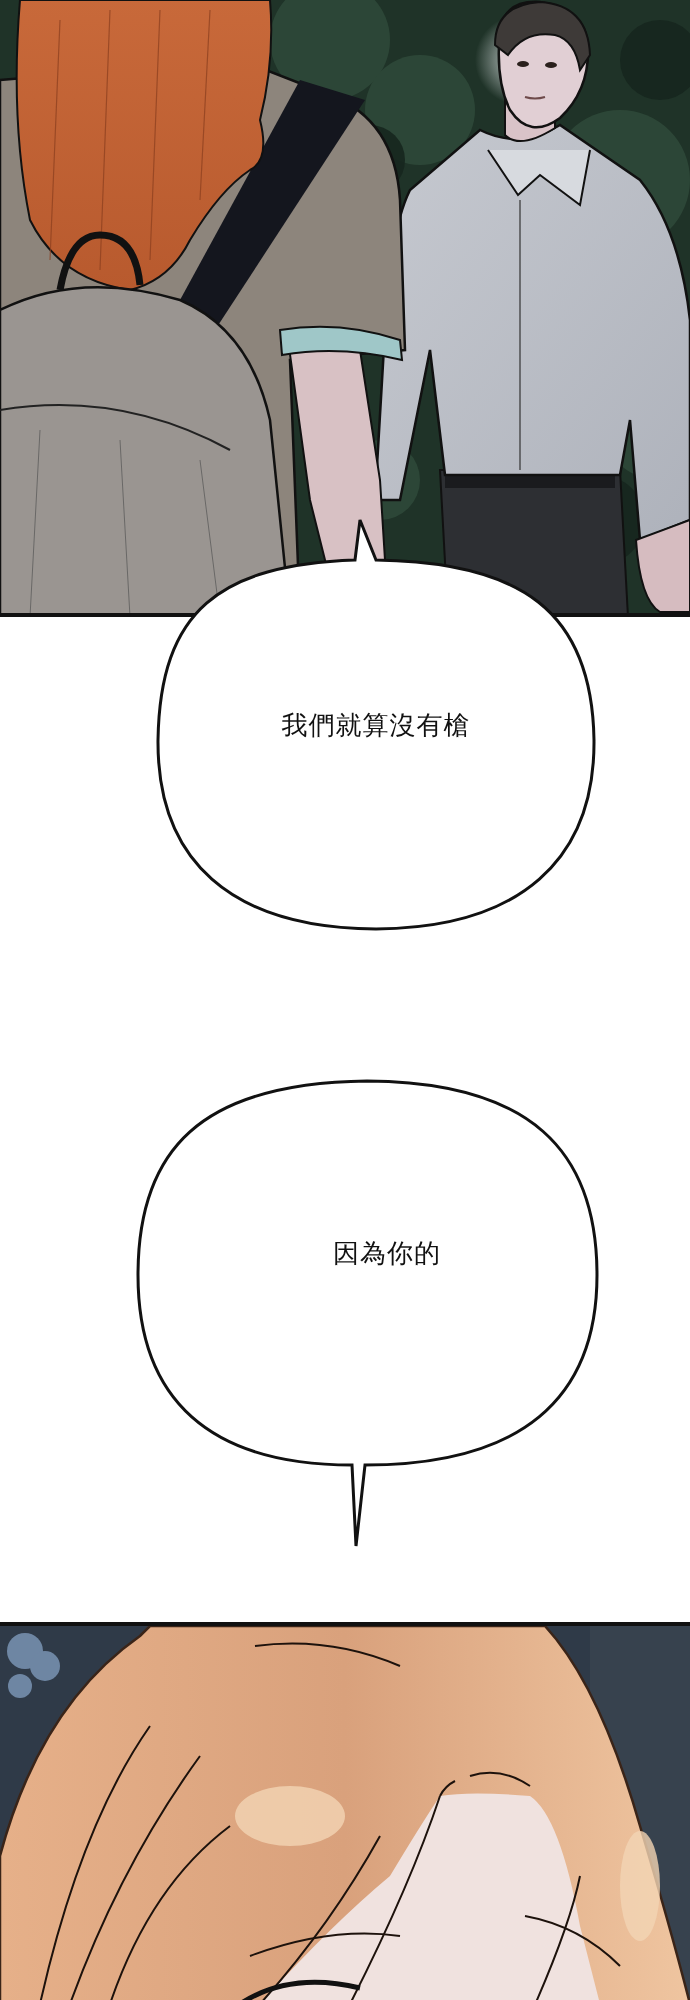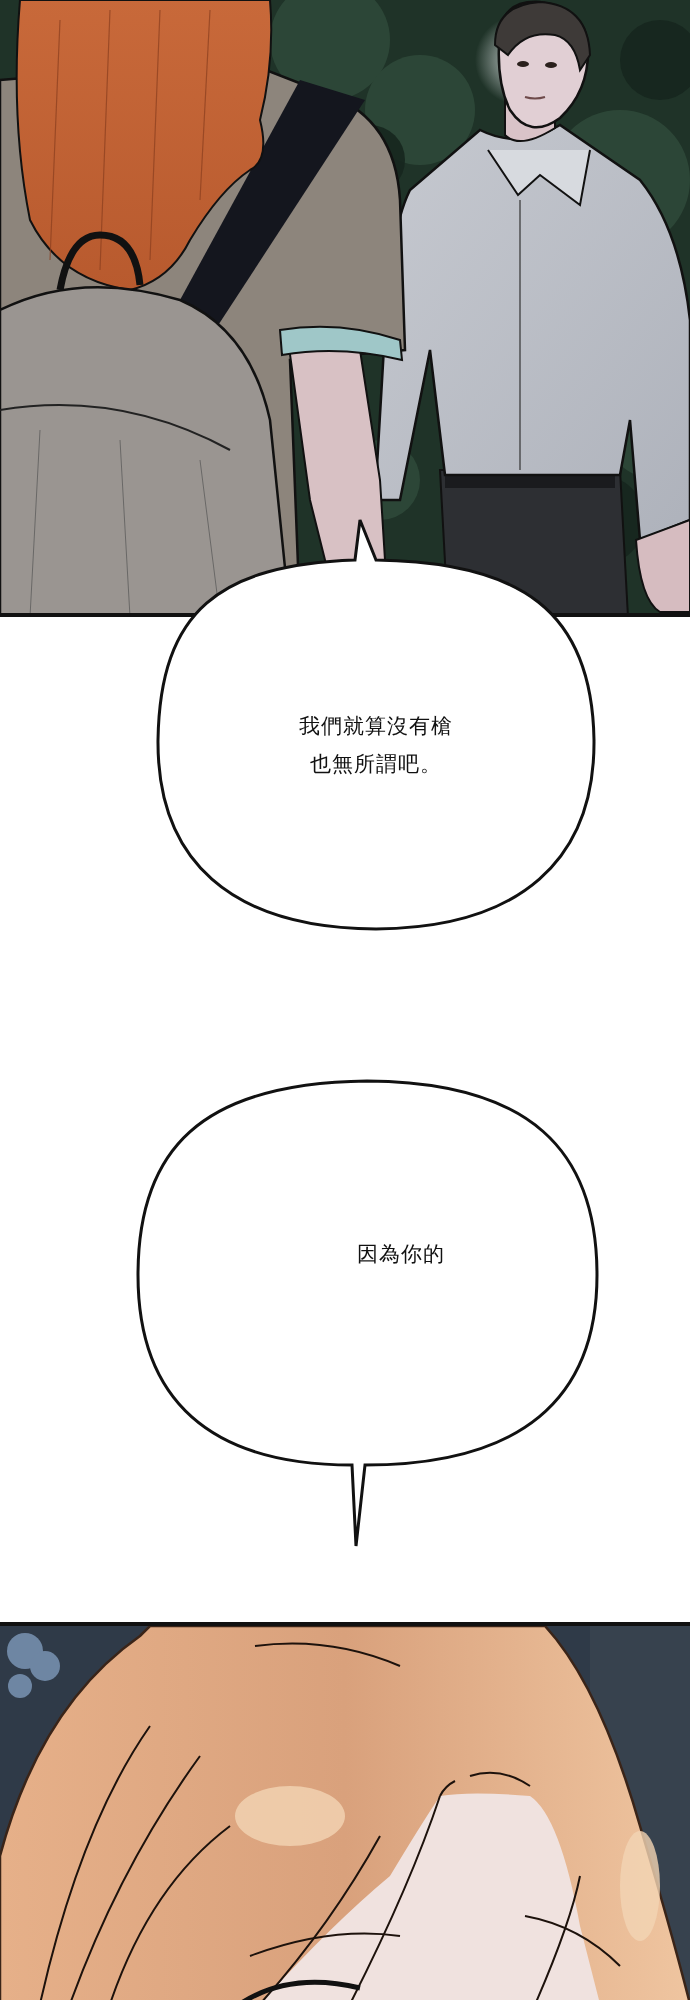--- a/index.html
+++ b/index.html
@@ -11,29 +11,29 @@
     .panel-2 { top: 1622px; height: 378px; border-top: 4px solid #111; }
 
     .panel svg { position: absolute; left: 0; top: 0; }
 
     .bubble-svg { position: absolute; left: 0; top: 0; pointer-events: none; }
 
     .bubble-text {
       position: absolute;
       text-align: center;
       color: #111;
-      font-size: 21px;
+      font-size: 26px;
       line-height: 38px;
       letter-spacing: 1px;
       font-family: Liberation Serif, serif;
     }
     .bubble-text .line { display: block; white-space: nowrap; }
 
     .bt-1 { left: 157px; width: 438px; top: 707px; }
-    .bt-2 { left: 137px; width: 528px; top: 1235px; }
+    .bt-2 { left: 123px; width: 528px; top: 1235px; }
   </style>
 </head>
 <body>
 
 <div class="panel panel-1">
   <svg width="690" height="617" viewBox="0 0 690 617">
     <defs>
       <radialGradient id="glow" cx="0.5" cy="0.5" r="0.5">
         <stop offset="0" stop-color="#e9eef0" stop-opacity="0.9"></stop>
         <stop offset="1" stop-color="#e9eef0" stop-opacity="0"></stop>
@@ -174,18 +174,17 @@
   <path d="M367 1081
            C 200 1083 138 1150 138 1275
            C 138 1400 210 1465 352 1465
            L 356 1546 L 365 1465
            C 520 1465 597 1400 597 1275
            C 597 1150 530 1082 367 1081 Z" fill="#ffffff" stroke="#111" stroke-width="3"></path>
 </svg>
 
 <div class="bubble-text bt-1">
   <span class="line">我們就算沒有槍</span>
-  <span class="line">也無所謂吧。</span>
 </div>
 
 <div class="bubble-text bt-2">
   <span class="line">因為你的</span>
 </div>
 
 </body></html>

